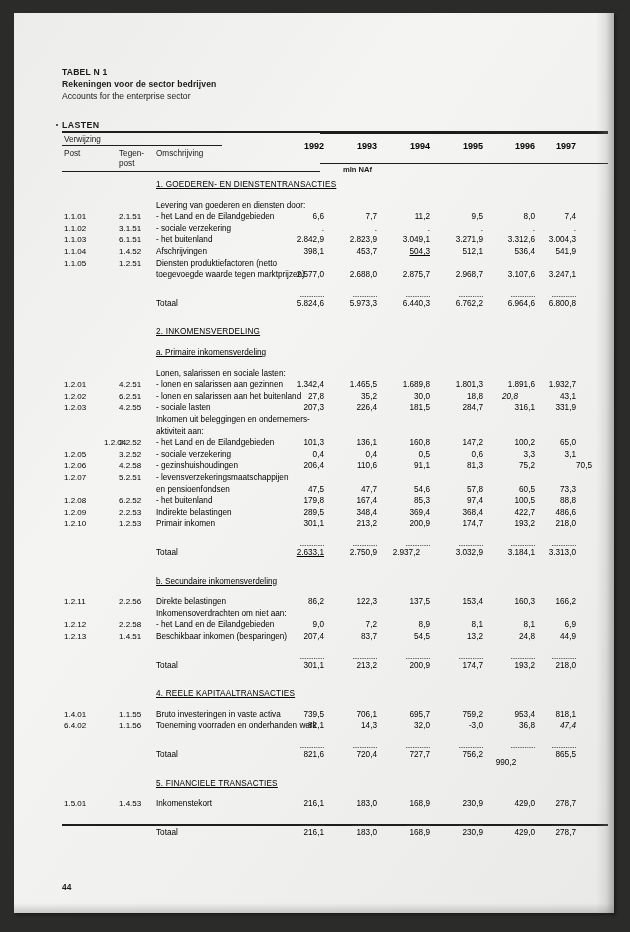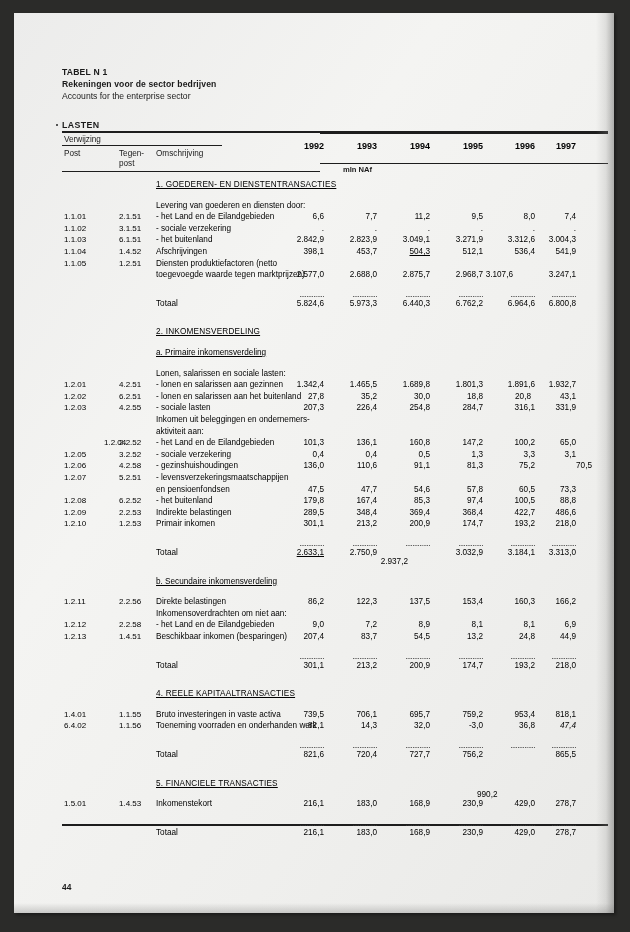--- a/index.html
+++ b/index.html
@@ -149,21 +149,21 @@
         <div class="num" style="left: 463px; top: 234px; width: 58px; text-align: right;">536,4</div>
         <div class="num" style="left: 504px; top: 234px; width: 58px; text-align: right;">541,9</div>
         <div class="post" style="left: 50px; top: 245.6px;">1.1.05</div>
         <div class="tegen" style="left: 105px; top: 245.6px;">1.2.51</div>
         <div class="desc" style="left: 142px; top: 245.6px;">Diensten produktiefactoren (netto</div>
         <div class="desc" style="left: 142px; top: 257.2px;">toegevoegde waarde tegen marktprijzen)</div>
         <div class="num" style="left: 252px; top: 257.2px; width: 58px; text-align: right;">2.577,0</div>
         <div class="num" style="left: 305px; top: 257.2px; width: 58px; text-align: right;">2.688,0</div>
         <div class="num" style="left: 358px; top: 257.2px; width: 58px; text-align: right;">2.875,7</div>
         <div class="num" style="left: 411px; top: 257.2px; width: 58px; text-align: right;">2.968,7</div>
-        <div class="num" style="left: 463px; top: 257.2px; width: 36px; text-align: right;">3.107,6</div>
+        <div class="num" style="left: 463px; top: 257.2px; width: 58px; text-align: right;">3.107,6</div>
         <div class="num" style="left: 504px; top: 257.2px; width: 58px; text-align: right;">3.247,1</div>
         <div class="dots" style="left: 252px; top: 276.8px; width: 58px; text-align: right;">..............</div>
         <div class="dots" style="left: 305px; top: 276.8px; width: 58px; text-align: right;">..............</div>
         <div class="dots" style="left: 358px; top: 276.8px; width: 58px; text-align: right;">..............</div>
         <div class="dots" style="left: 411px; top: 276.8px; width: 58px; text-align: right;">..............</div>
         <div class="dots" style="left: 463px; top: 276.8px; width: 58px; text-align: right;">..............</div>
         <div class="dots" style="left: 504px; top: 276.8px; width: 58px; text-align: right;">..............</div>
         <div class="desc" style="left: 142px; top: 285.8px;">Totaal</div>
         <div class="num" style="left: 252px; top: 285.8px; width: 58px; text-align: right;">5.824,6</div>
         <div class="num" style="left: 305px; top: 285.8px; width: 58px; text-align: right;">5.973,3</div>
@@ -183,55 +183,55 @@
         <div class="num" style="left: 411px; top: 367.2px; width: 58px; text-align: right;">1.801,3</div>
         <div class="num" style="left: 463px; top: 367.2px; width: 58px; text-align: right;">1.891,6</div>
         <div class="num" style="left: 504px; top: 367.2px; width: 58px; text-align: right;">1.932,7</div>
         <div class="post" style="left: 50px; top: 378.8px;">1.2.02</div>
         <div class="tegen" style="left: 105px; top: 378.8px;">6.2.51</div>
         <div class="desc" style="left: 142px; top: 378.8px;">- lonen en salarissen aan het buitenland</div>
         <div class="num" style="left: 252px; top: 378.8px; width: 58px; text-align: right;">27,8</div>
         <div class="num" style="left: 305px; top: 378.8px; width: 58px; text-align: right;">35,2</div>
         <div class="num" style="left: 358px; top: 378.8px; width: 58px; text-align: right;">30,0</div>
         <div class="num" style="left: 411px; top: 378.8px; width: 58px; text-align: right;">18,8</div>
-        <div class="num" style="left: 459px; top: 378.8px; width: 58px; text-align: right;">20,8</div>
+        <div class="num" style="left: 446px; top: 378.8px; width: 58px; text-align: right; font-style: italic;">20,8</div>
         <div class="num" style="left: 504px; top: 378.8px; width: 58px; text-align: right;">43,1</div>
         <div class="post" style="left: 50px; top: 390.4px;">1.2.03</div>
         <div class="tegen" style="left: 105px; top: 390.4px;">4.2.55</div>
         <div class="desc" style="left: 142px; top: 390.4px;">- sociale lasten</div>
         <div class="num" style="left: 252px; top: 390.4px; width: 58px; text-align: right;">207,3</div>
         <div class="num" style="left: 305px; top: 390.4px; width: 58px; text-align: right;">226,4</div>
-        <div class="num" style="left: 358px; top: 390.4px; width: 58px; text-align: right;">254,8</div>
+        <div class="num" style="left: 358px; top: 390.4px; width: 58px; text-align: right;">181,5</div>
         <div class="num" style="left: 411px; top: 390.4px; width: 58px; text-align: right;">284,7</div>
         <div class="num" style="left: 463px; top: 390.4px; width: 58px; text-align: right;">316,1</div>
         <div class="num" style="left: 504px; top: 390.4px; width: 58px; text-align: right;">331,9</div>
         <div class="desc" style="left: 142px; top: 402px;">Inkomen uit beleggingen en ondernemers-</div>
         <div class="desc" style="left: 142px; top: 413.6px;">aktiviteit aan:</div>
         <div class="post" style="left: 50px; top: 425.2px; margin-left: 40px;">1.2.04</div>
         <div class="tegen" style="left: 105px; top: 425.2px;">2.2.52</div>
         <div class="desc" style="left: 142px; top: 425.2px;">- het Land en de Eilandgebieden</div>
         <div class="num" style="left: 252px; top: 425.2px; width: 58px; text-align: right;">101,3</div>
         <div class="num" style="left: 305px; top: 425.2px; width: 58px; text-align: right;">136,1</div>
         <div class="num" style="left: 358px; top: 425.2px; width: 58px; text-align: right;">160,8</div>
         <div class="num" style="left: 411px; top: 425.2px; width: 58px; text-align: right;">147,2</div>
         <div class="num" style="left: 463px; top: 425.2px; width: 58px; text-align: right;">100,2</div>
         <div class="num" style="left: 504px; top: 425.2px; width: 58px; text-align: right;">65,0</div>
         <div class="post" style="left: 50px; top: 436.8px;">1.2.05</div>
         <div class="tegen" style="left: 105px; top: 436.8px;">3.2.52</div>
         <div class="desc" style="left: 142px; top: 436.8px;">- sociale verzekering</div>
         <div class="num" style="left: 252px; top: 436.8px; width: 58px; text-align: right;">0,4</div>
         <div class="num" style="left: 305px; top: 436.8px; width: 58px; text-align: right;">0,4</div>
         <div class="num" style="left: 358px; top: 436.8px; width: 58px; text-align: right;">0,5</div>
-        <div class="num" style="left: 411px; top: 436.8px; width: 58px; text-align: right;">1,3</div>
+        <div class="num" style="left: 411px; top: 436.8px; width: 58px; text-align: right;">0,6</div>
         <div class="num" style="left: 463px; top: 436.8px; width: 58px; text-align: right;">3,3</div>
         <div class="num" style="left: 504px; top: 436.8px; width: 58px; text-align: right;">3,1</div>
         <div class="post" style="left: 50px; top: 448.4px;">1.2.06</div>
         <div class="tegen" style="left: 105px; top: 448.4px;">4.2.58</div>
         <div class="desc" style="left: 142px; top: 448.4px;">- gezinshuishoudingen</div>
-        <div class="num" style="left: 252px; top: 448.4px; width: 58px; text-align: right;">136,0</div>
+        <div class="num" style="left: 252px; top: 448.4px; width: 58px; text-align: right;">206,4</div>
         <div class="num" style="left: 305px; top: 448.4px; width: 58px; text-align: right;">110,6</div>
         <div class="num" style="left: 358px; top: 448.4px; width: 58px; text-align: right;">91,1</div>
         <div class="num" style="left: 411px; top: 448.4px; width: 58px; text-align: right;">81,3</div>
         <div class="num" style="left: 463px; top: 448.4px; width: 58px; text-align: right;">75,2</div>
         <div class="num" style="left: 520px; top: 448.4px; width: 58px; text-align: right;">70,5</div>
         <div class="post" style="left: 50px; top: 460px;">1.2.07</div>
         <div class="tegen" style="left: 105px; top: 460px;">5.2.51</div>
         <div class="desc" style="left: 142px; top: 460px;">- levensverzekeringsmaatschappijen</div>
         <div class="desc" style="left: 142px; top: 471.6px;">en pensioenfondsen</div>
         <div class="num" style="left: 252px; top: 471.6px; width: 58px; text-align: right;">47,5</div>
@@ -269,21 +269,21 @@
         <div class="num" style="left: 504px; top: 506.4px; width: 58px; text-align: right;">218,0</div>
         <div class="dots" style="left: 252px; top: 526px; width: 58px; text-align: right;">..............</div>
         <div class="dots" style="left: 305px; top: 526px; width: 58px; text-align: right;">..............</div>
         <div class="dots" style="left: 358px; top: 526px; width: 58px; text-align: right;">..............</div>
         <div class="dots" style="left: 411px; top: 526px; width: 58px; text-align: right;">..............</div>
         <div class="dots" style="left: 463px; top: 526px; width: 58px; text-align: right;">..............</div>
         <div class="dots" style="left: 504px; top: 526px; width: 58px; text-align: right;">..............</div>
         <div class="desc" style="left: 142px; top: 535px;">Totaal</div>
         <div class="num" style="left: 252px; top: 535px; width: 58px;  text-decoration: underline;">2.633,1</div>
         <div class="num" style="left: 305px; top: 535px; width: 58px; text-align: right;">2.750,9</div>
-        <div class="num" style="left: 336px; top: 535px; width: 58px; text-align: right; margin-top: 9px;">2.937,2</div>
+        <div class="num" style="left: 348px; top: 535px; width: 58px; text-align: right;">2.937,2</div>
         <div class="num" style="left: 411px; top: 535px; width: 58px; text-align: right;">3.032,9</div>
         <div class="num" style="left: 463px; top: 535px; width: 58px; text-align: right;">3.184,1</div>
         <div class="num" style="left: 504px; top: 535px; width: 58px; text-align: right;">3.313,0</div>
         <div class="subsect" style="left: 142px; top: 563.6px;">b. Secundaire  inkomensverdeling</div>
         <div class="post" style="left: 50px; top: 584.2px;">1.2.11</div>
         <div class="tegen" style="left: 105px; top: 584.2px;">2.2.56</div>
         <div class="desc" style="left: 142px; top: 584.2px;">Direkte belastingen</div>
         <div class="num" style="left: 252px; top: 584.2px; width: 58px; text-align: right;">86,2</div>
         <div class="num" style="left: 305px; top: 584.2px; width: 58px; text-align: right;">122,3</div>
         <div class="num" style="left: 358px; top: 584.2px; width: 58px; text-align: right;">137,5</div>
@@ -345,21 +345,21 @@
         <div class="dots" style="left: 305px; top: 728px; width: 58px; text-align: right;">..............</div>
         <div class="dots" style="left: 358px; top: 728px; width: 58px; text-align: right;">..............</div>
         <div class="dots" style="left: 411px; top: 728px; width: 58px; text-align: right;">..............</div>
         <div class="dots" style="left: 463px; top: 728px; width: 58px; text-align: right;">..............</div>
         <div class="dots" style="left: 504px; top: 728px; width: 58px; text-align: right;">..............</div>
         <div class="desc" style="left: 142px; top: 737px;">Totaal</div>
         <div class="num" style="left: 252px; top: 737px; width: 58px; text-align: right;">821,6</div>
         <div class="num" style="left: 305px; top: 737px; width: 58px; text-align: right;">720,4</div>
         <div class="num" style="left: 358px; top: 737px; width: 58px; text-align: right;">727,7</div>
         <div class="num" style="left: 411px; top: 737px; width: 58px; text-align: right;">756,2</div>
-        <div class="num" style="left: 463px; top: 777px; width: 58px; text-align: left;">990,2</div>
+        <div class="num" style="left: 463px; top: 745px; width: 58px; text-align: center;">990,2</div>
         <div class="num" style="left: 504px; top: 737px; width: 58px; text-align: right;">865,5</div>
         <div class="sect" style="left: 142px; top: 765.6px;">5. FINANCIELE  TRANSACTIES</div>
         <div class="post" style="left: 50px; top: 786.2px;">1.5.01</div>
         <div class="tegen" style="left: 105px; top: 786.2px;">1.4.53</div>
         <div class="desc" style="left: 142px; top: 786.2px;">Inkomenstekort</div>
         <div class="num" style="left: 252px; top: 786.2px; width: 58px; text-align: right;">216,1</div>
         <div class="num" style="left: 305px; top: 786.2px; width: 58px; text-align: right;">183,0</div>
         <div class="num" style="left: 358px; top: 786.2px; width: 58px; text-align: right;">168,9</div>
         <div class="num" style="left: 411px; top: 786.2px; width: 58px; text-align: right;">230,9</div>
         <div class="num" style="left: 463px; top: 786.2px; width: 58px; text-align: right;">429,0</div>

